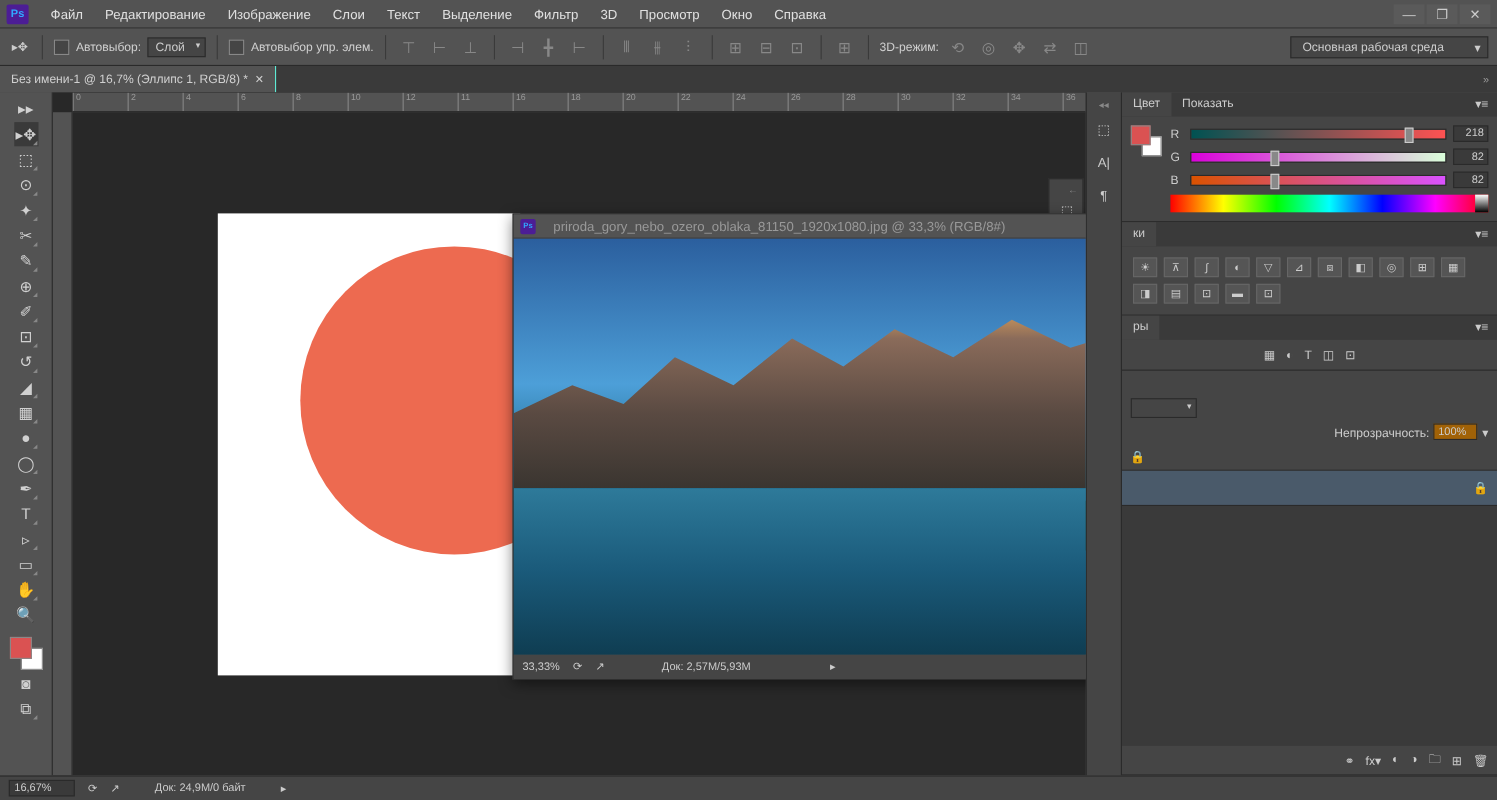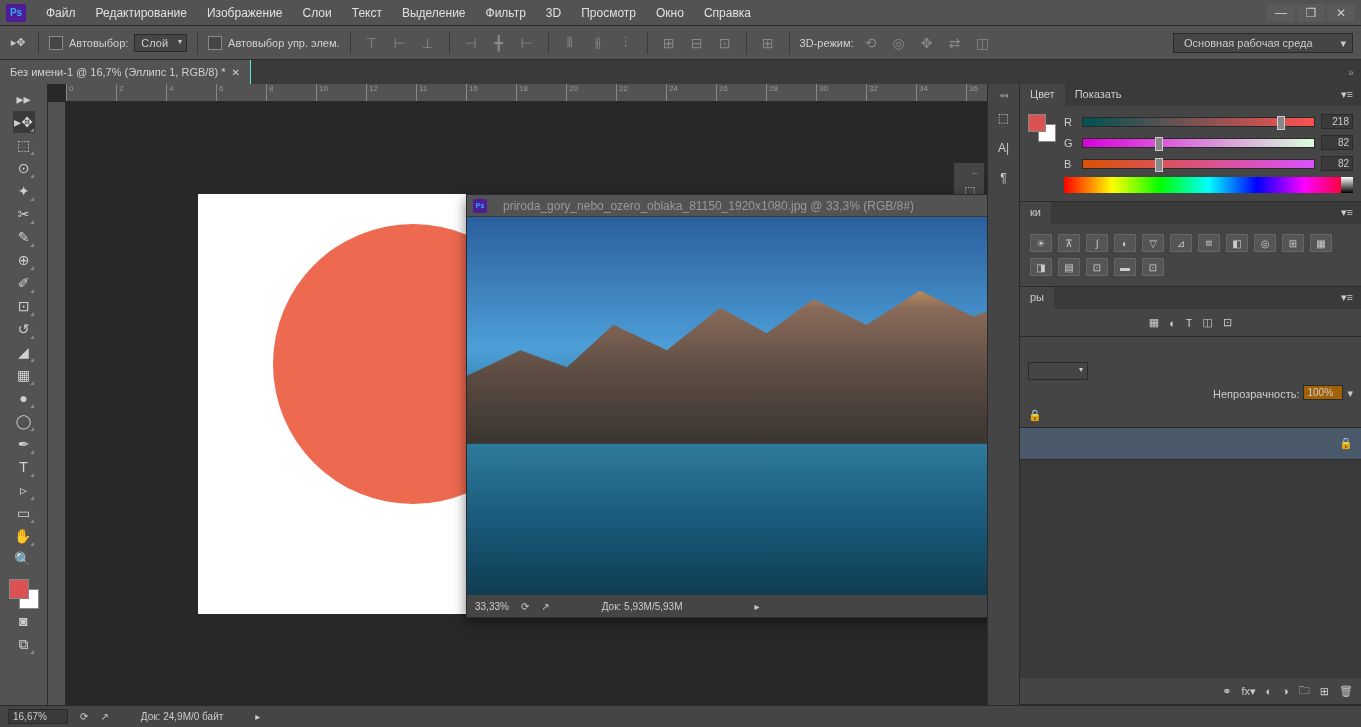--- a/index.html
+++ b/index.html
@@ -250,21 +250,21 @@
       </div>
       <div class="float-canvas">
         <div class="mountain"></div>
         <div class="trees"></div>
         <div class="lake"></div>
       </div>
       <div class="float-status">
         <span>33,33%</span>
         <span>⟳</span>
         <span>↗</span>
-        <span style="margin-left:40px"><span>Док:</span> <span>5,93M/5,93M</span></span>
+        <span style="margin-left:40px"><span>Док:</span> <span>2,57M/5,93M</span></span>
         <span style="margin-left:60px">▸</span>
       </div>
     </div>
   </div>
 
   <div class="side-strip">
     <div style="font-size:9px;color:#888">◂◂</div>
     <div class="strip-btn">⬚</div>
     <div class="strip-btn">A|</div>
     <div class="strip-btn">¶</div>

